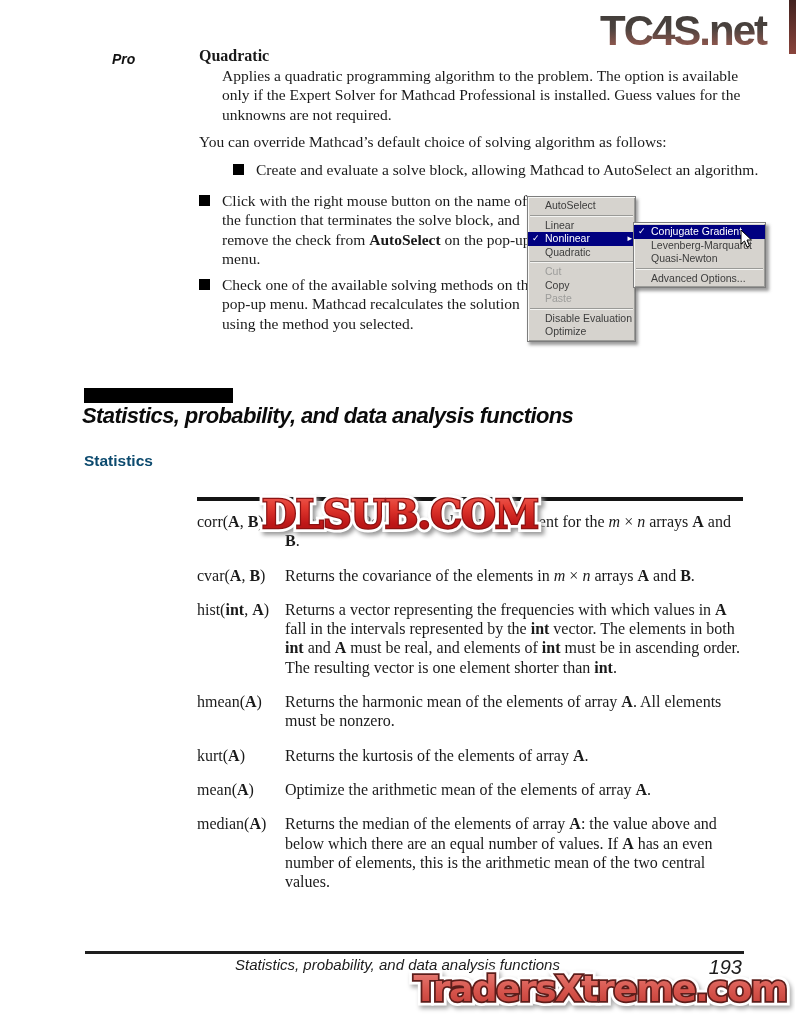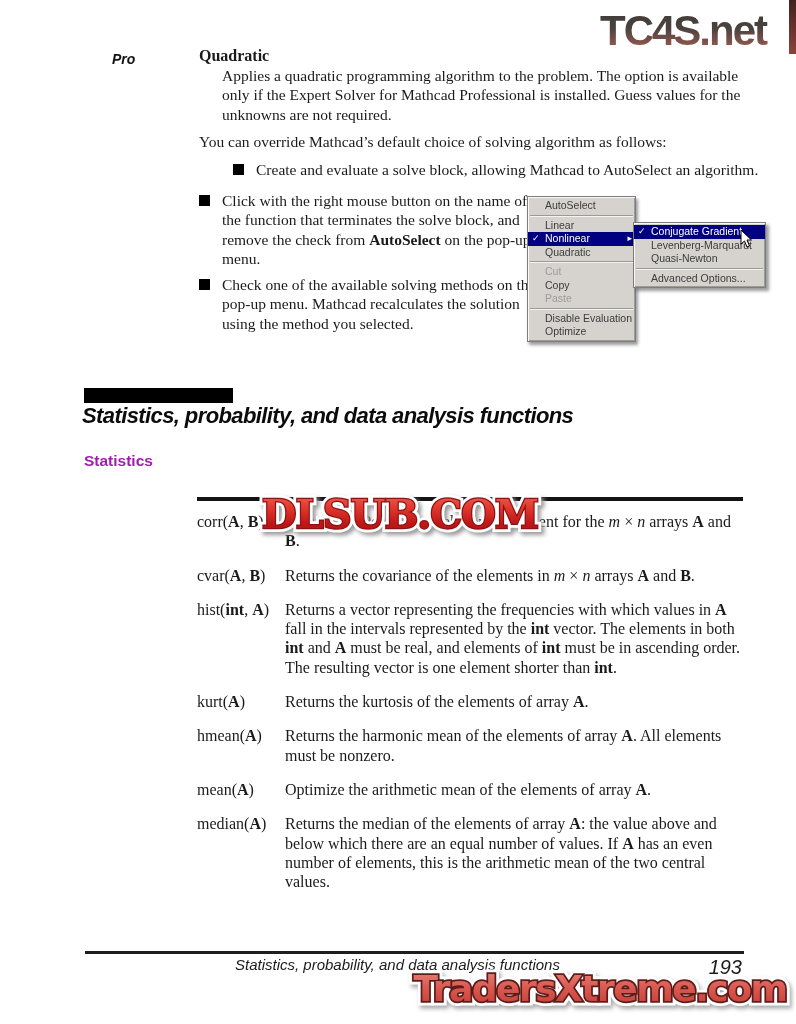--- a/index.html
+++ b/index.html
@@ -41,21 +41,21 @@
   .submenu{position:absolute;left:106px;top:26px;width:131px;background:#d6d3ce;
         border:1px solid #7d7d7d;
         box-shadow:inset 1px 1px 0 #f7f7f5,inset -1px -1px 0 #9b9b98,3px 3px 3px rgba(60,60,60,.5);
         padding:2px 0;font-size:10.5px;color:#3c3c3c;}
   .cursor{position:absolute;left:212px;top:33px;}
 
   .blackbar{position:absolute;left:84px;top:388px;width:149px;height:15px;background:#000;}
   .sectitle{position:absolute;left:82px;top:403px;font-family:"Liberation Sans",sans-serif;
             font-weight:bold;font-style:italic;font-size:22px;letter-spacing:-0.6px;color:#0b0b0b;}
   .subhead{position:absolute;left:84px;top:452px;font-family:"Liberation Sans",sans-serif;
-           font-weight:bold;font-size:15.5px;color:#a21caf;}
+           font-weight:bold;font-size:15.5px;color:#0c4a6e;}
 
   .ftable{position:absolute;left:197px;top:497px;width:546px;}
   .toprule{height:4px;background:#141414;margin-bottom:11px;}
   .frow{display:flex;margin-bottom:15px;font-size:16px;line-height:19.3px;}
   .fname{width:88px;flex:none;}
   .fdesc{flex:1;}
 
   .footrule{position:absolute;left:85px;top:951px;width:659px;height:3px;background:#1e1e1e;}
   .foottext{position:absolute;left:235px;top:956px;font-family:"Liberation Sans",sans-serif;
             font-style:italic;font-size:15px;color:#1c1c1c;}
@@ -151,26 +151,26 @@
     </div>
     <div class="frow">
       <div class="fname"><span>cvar(</span><span class="rb">A</span><span>, </span><span class="rb">B</span><span>)</span></div>
       <div class="fdesc"><span>Returns the covariance of the elements in </span><span class="ri">m</span><span> × </span><span class="ri">n</span><span> arrays </span><span class="rb">A</span><span> and </span><span class="rb">B</span><span>.</span></div>
     </div>
     <div class="frow">
       <div class="fname"><span>hist(</span><span class="rb">int</span><span>, </span><span class="rb">A</span><span>)</span></div>
       <div class="fdesc"><span>Returns a vector representing the frequencies with which values in </span><span class="rb">A</span><span> fall in the intervals represented by the </span><span class="rb">int</span><span> vector. The elements in both </span><span class="rb">int</span><span> and </span><span class="rb">A</span><span> must be real, and elements of </span><span class="rb">int</span><span> must be in ascending order. The resulting vector is one element shorter than </span><span class="rb">int</span><span>.</span></div>
     </div>
     <div class="frow">
+      <div class="fname"><span>hmean(</span><span class="rb">A</span><span>)</span></div>
+      <div class="fdesc"><span>Returns the harmonic mean of the elements of array </span><span class="rb">A</span><span>. All elements must be nonzero.</span></div>
+    </div>
+    <div class="frow">
       <div class="fname"><span>kurt(</span><span class="rb">A</span><span>)</span></div>
       <div class="fdesc"><span>Returns the kurtosis of the elements of array </span><span class="rb">A</span><span>.</span></div>
-    </div>
-    <div class="frow">
-      <div class="fname"><span>hmean(</span><span class="rb">A</span><span>)</span></div>
-      <div class="fdesc"><span>Returns the harmonic mean of the elements of array </span><span class="rb">A</span><span>. All elements must be nonzero.</span></div>
     </div>
     <div class="frow">
       <div class="fname"><span>mean(</span><span class="rb">A</span><span>)</span></div>
       <div class="fdesc"><span>Optimize the arithmetic mean of the elements of array </span><span class="rb">A</span><span>.</span></div>
     </div>
     <div class="frow">
       <div class="fname"><span>median(</span><span class="rb">A</span><span>)</span></div>
       <div class="fdesc"><span>Returns the median of the elements of array </span><span class="rb">A</span><span>: the value above and below which there are an equal number of values. If </span><span class="rb">A</span><span> has an even number of elements, this is the arithmetic mean of the two central values.</span></div>
     </div>
   </div>

